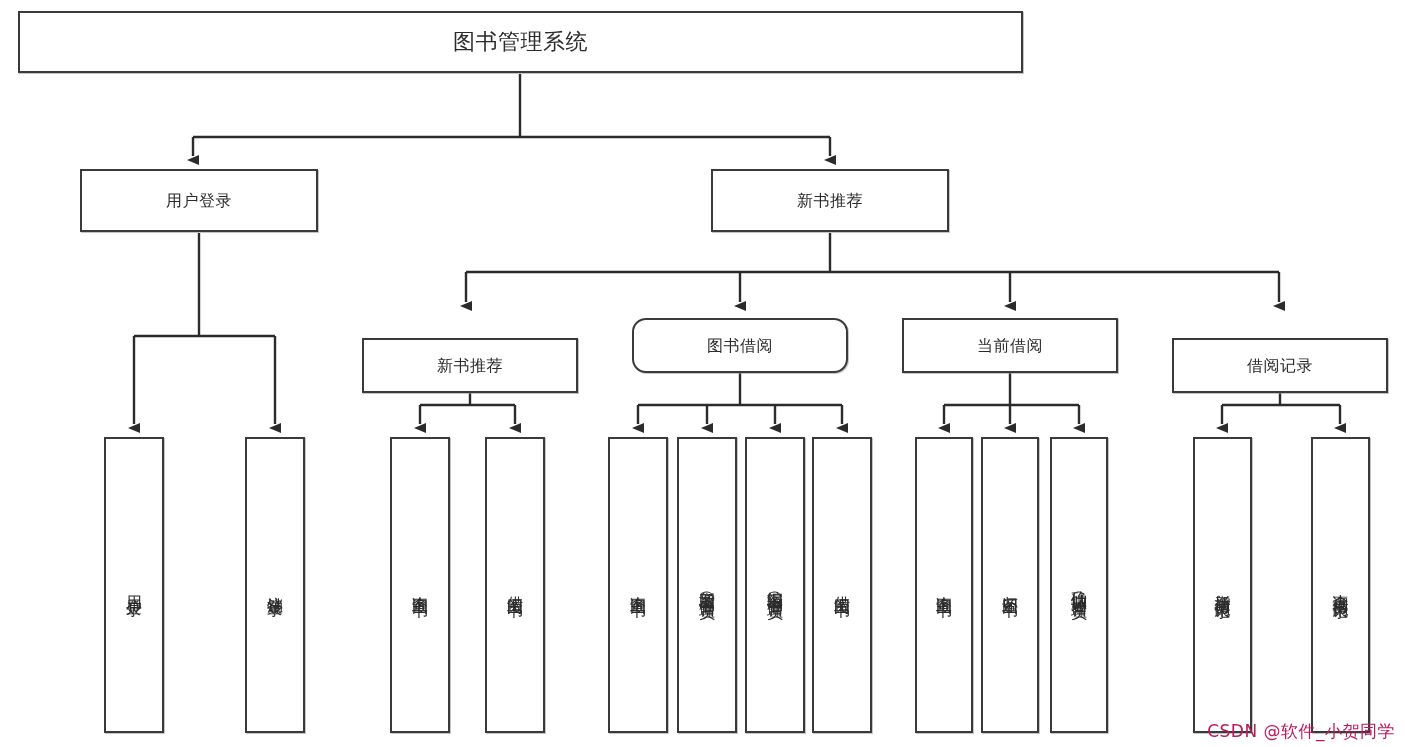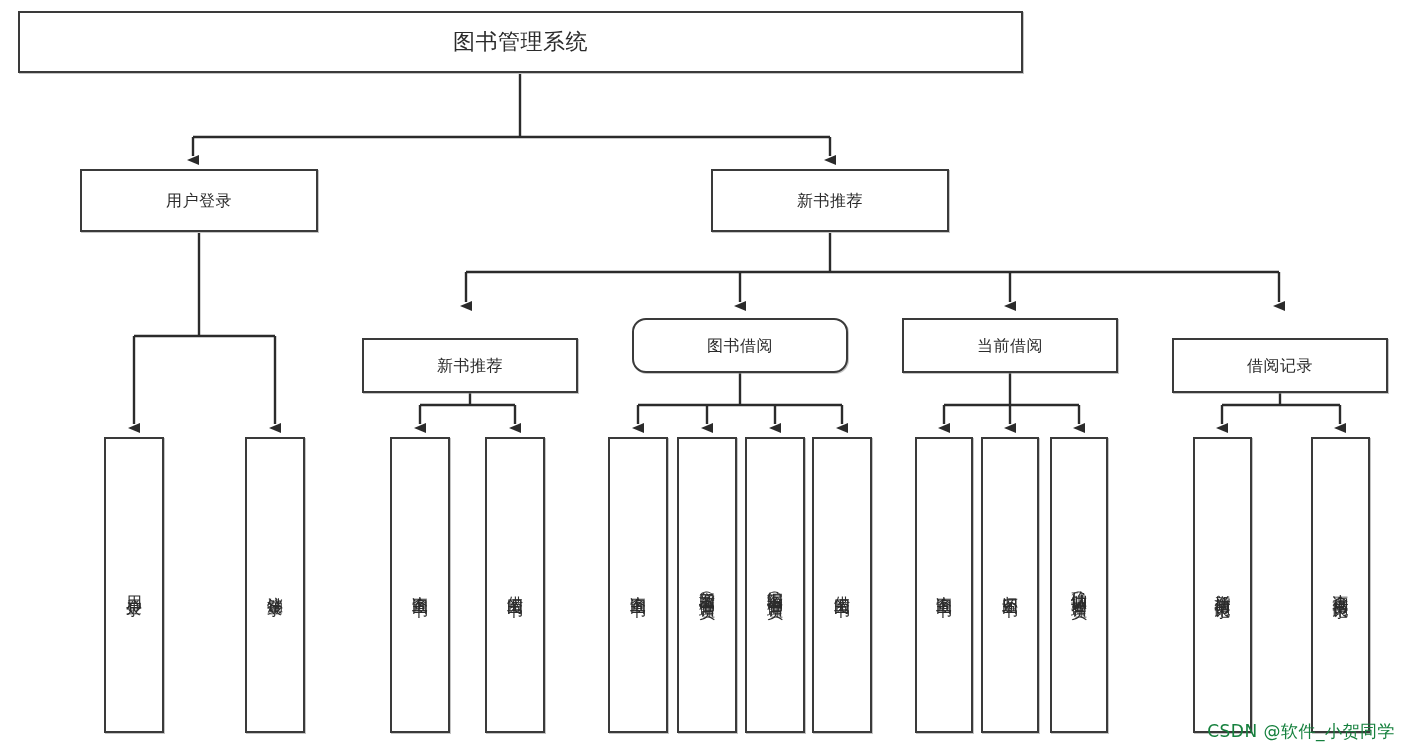--- a/index.html
+++ b/index.html
@@ -48,21 +48,21 @@
     text-orientation: upright;
     letter-spacing: 2px;
     line-height: 1.0;
     padding-top: 4px;
   }
   .node-box.root .node-label { font-size: 22px; }
   .watermark {
     position: absolute;
     right: 10px;
     bottom: 4px;
-    color: #15803d;
+    color: #be185d;
     font-size: 17px;
     letter-spacing: 0.5px;
     white-space: nowrap;
     user-select: none;
     margin-left: 44px;
   }
 </style>
 </head>
 <body>
 

